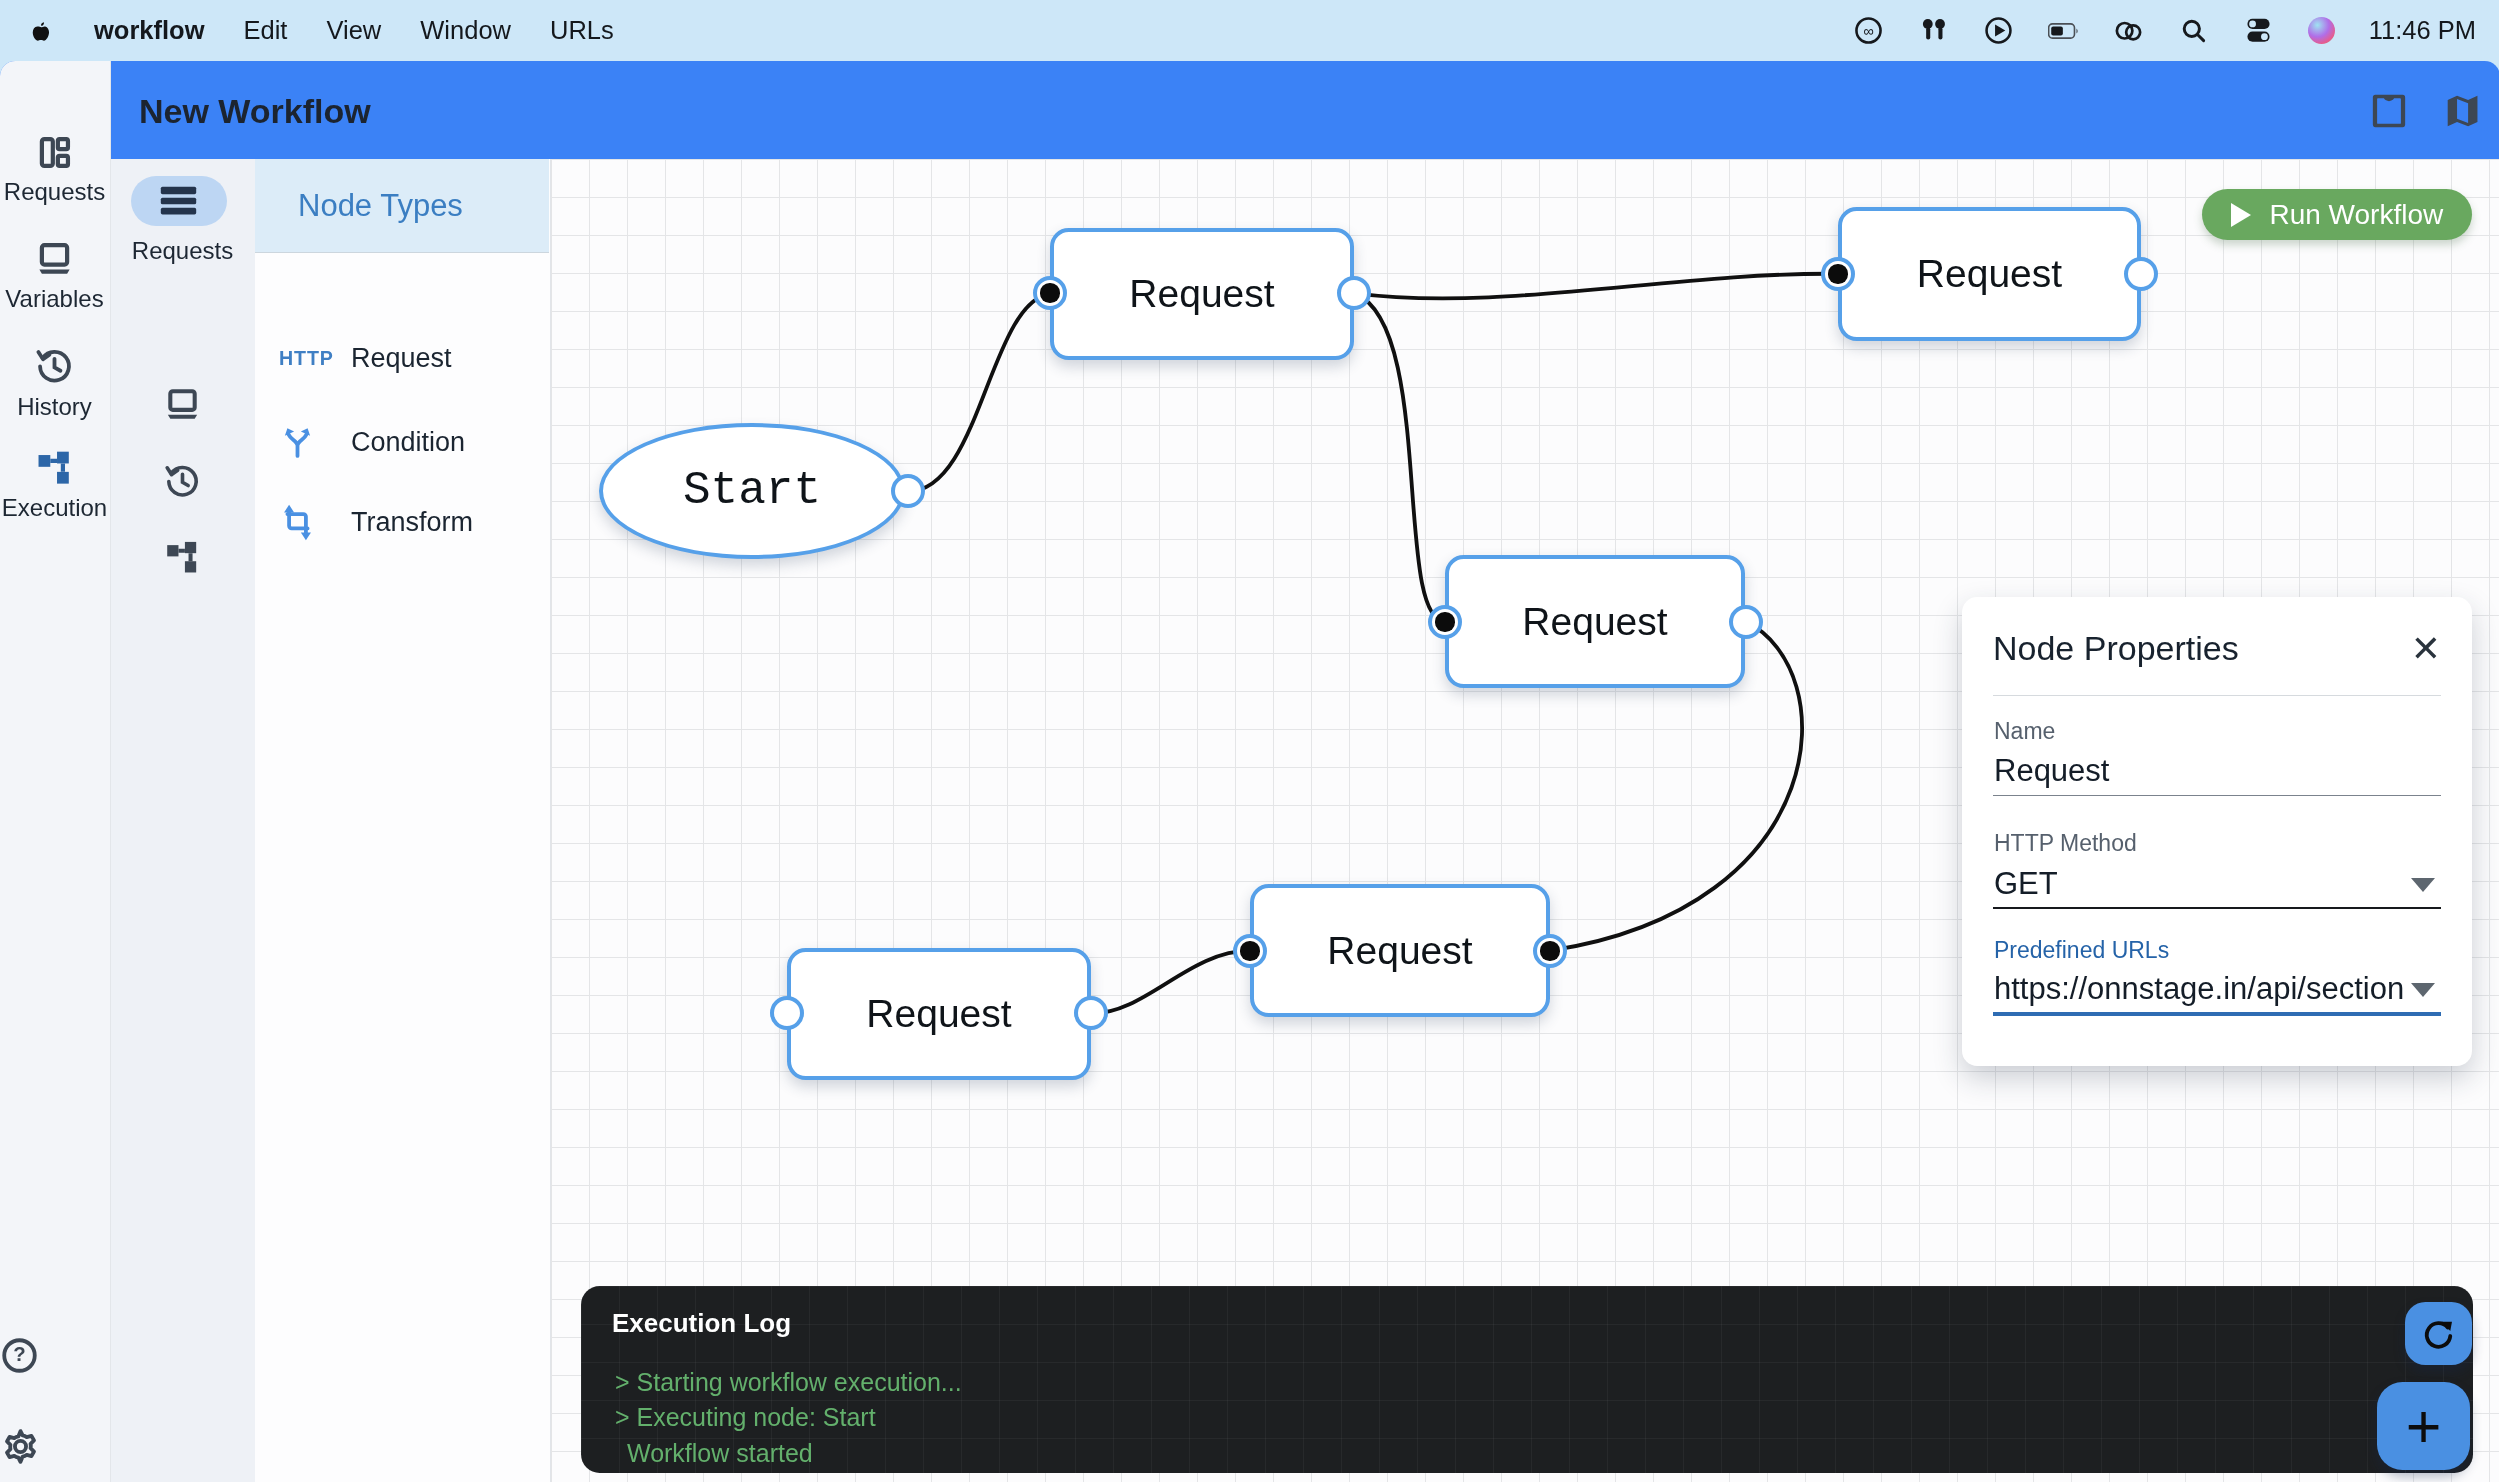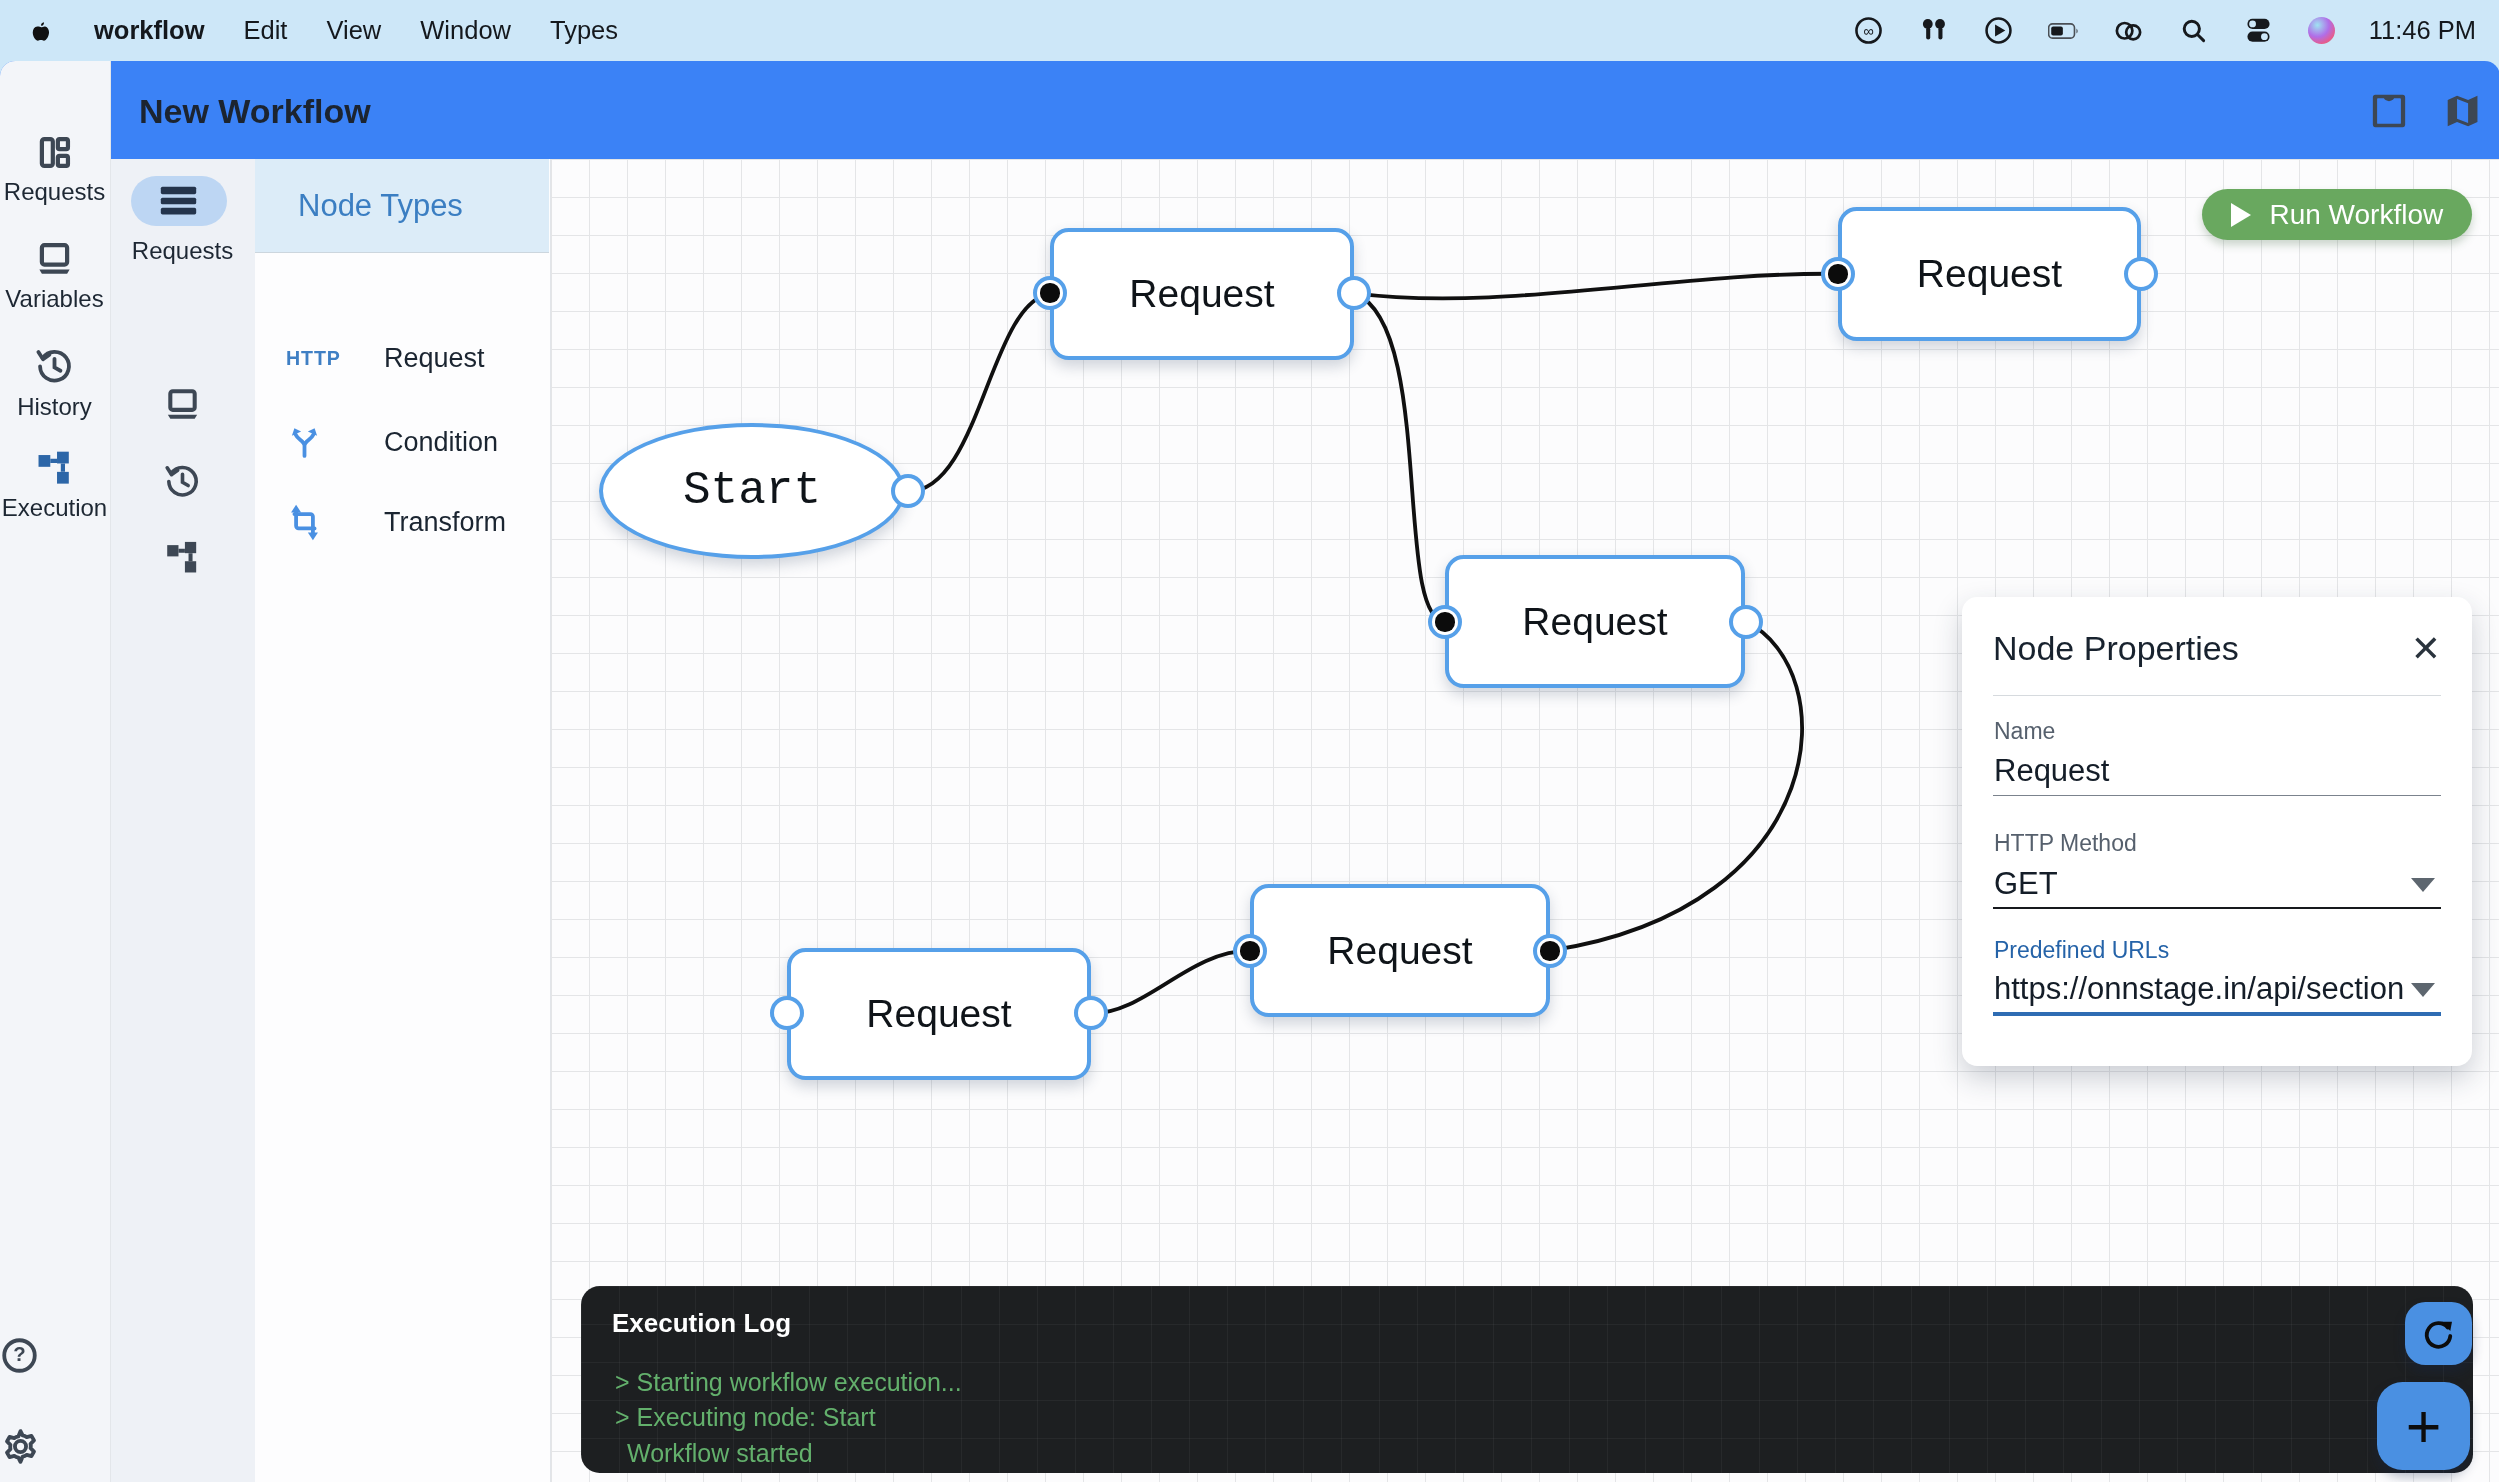--- a/index.html
+++ b/index.html
@@ -45,21 +45,21 @@
     background:#bdd6f3; display:flex; align-items:center; justify-content:center; }
   .rail-label { position:absolute; top:78px; width:143px; text-align:center; font-size:24px; color:#1d2733; }
   .rail-ic { position:absolute; width:143px; display:flex; justify-content:center; }
 
   
   .ntypes { position:absolute; top:98px; left:255px; width:296px; height:1324px;
     background:#fdfdfe; border-right:1.7px solid #e2e5e9; }
   .ntypes-header { position:absolute; top:0; left:0; width:294px; height:94px; background:#dcecf8;
     border-bottom:1.7px solid #ccd6de; display:flex; align-items:center; padding-left:43px; }
   .ntypes-header .t { font-size:31px; color:#3b7ec2; }
-  .ntype-item { position:absolute; left:0; width:340px; height:63px; display:flex; align-items:center; gap:42px; padding-left:31px; }
+  .ntype-item { position:absolute; left:0; width:340px; height:63px; display:flex; align-items:center; gap:16px; padding-left:24px; }
   .ntype-item .label { font-size:27px; color:#1b2531; }
   .http-badge { font-size:19.6px; font-weight:700; color:#3f7fc4; letter-spacing:0.9px; width:56px; }
 
   
   .canvas { position:absolute; top:98px; left:551px; width:1949px; height:1324px;
     background-color:#fcfcfd;
     background-image: linear-gradient(to right, #e4e5e7 1.3px, transparent 1.3px),
                       linear-gradient(to bottom, #e4e5e7 1.3px, transparent 1.3px);
     background-size:38px 38px; }
   .edges { position:absolute; top:0; left:0; width:1949px; height:1324px; }
@@ -118,21 +118,21 @@
     <div class="left">
       <span class="mb-icon">
         <svg width="27" height="27" viewBox="0 0 32 32">
             <path fill="#111" d="M22.8 11.2c-1.9-.3-3.6.9-4.7.9s-2.9-1.1-4.7-.8C10.2 11.7 8 14.4 8 18.3c0 5 3.6 9.7 6.1 9.7 1.2 0 1.8-.8 3.6-.8s2.3.8 3.6.8c2.6 0 6-4.9 6-9.9 0-3-1.6-6.2-4.5-6.9zM18 10.5c1.6 0 3.7-1.6 3.3-4.3-2.3.2-4 2.1-3.3 4.3z"></path>
           </svg>
       </span>
       <span class="appname">workflow</span>
       <span>Edit</span>
       <span>View</span>
       <span>Window</span>
-      <span>Types</span>
+      <span>URLs</span>
     </div>
     <div class="right">
       <span class="mb-icon">
         <svg width="31" height="31" viewBox="0 0 36 36" style="font-size:30px">
             <circle cx="18" cy="18" r="14" fill="none" stroke="#16191d" stroke-width="3"></circle>
             <text x="18" y="24" text-anchor="middle" font-size="17" fill="#16191d" font-family="Liberation Sans">∞</text>
           </svg>
       </span>
       <span class="mb-icon">
         <svg width="32" height="29" viewBox="0 0 38 34">

